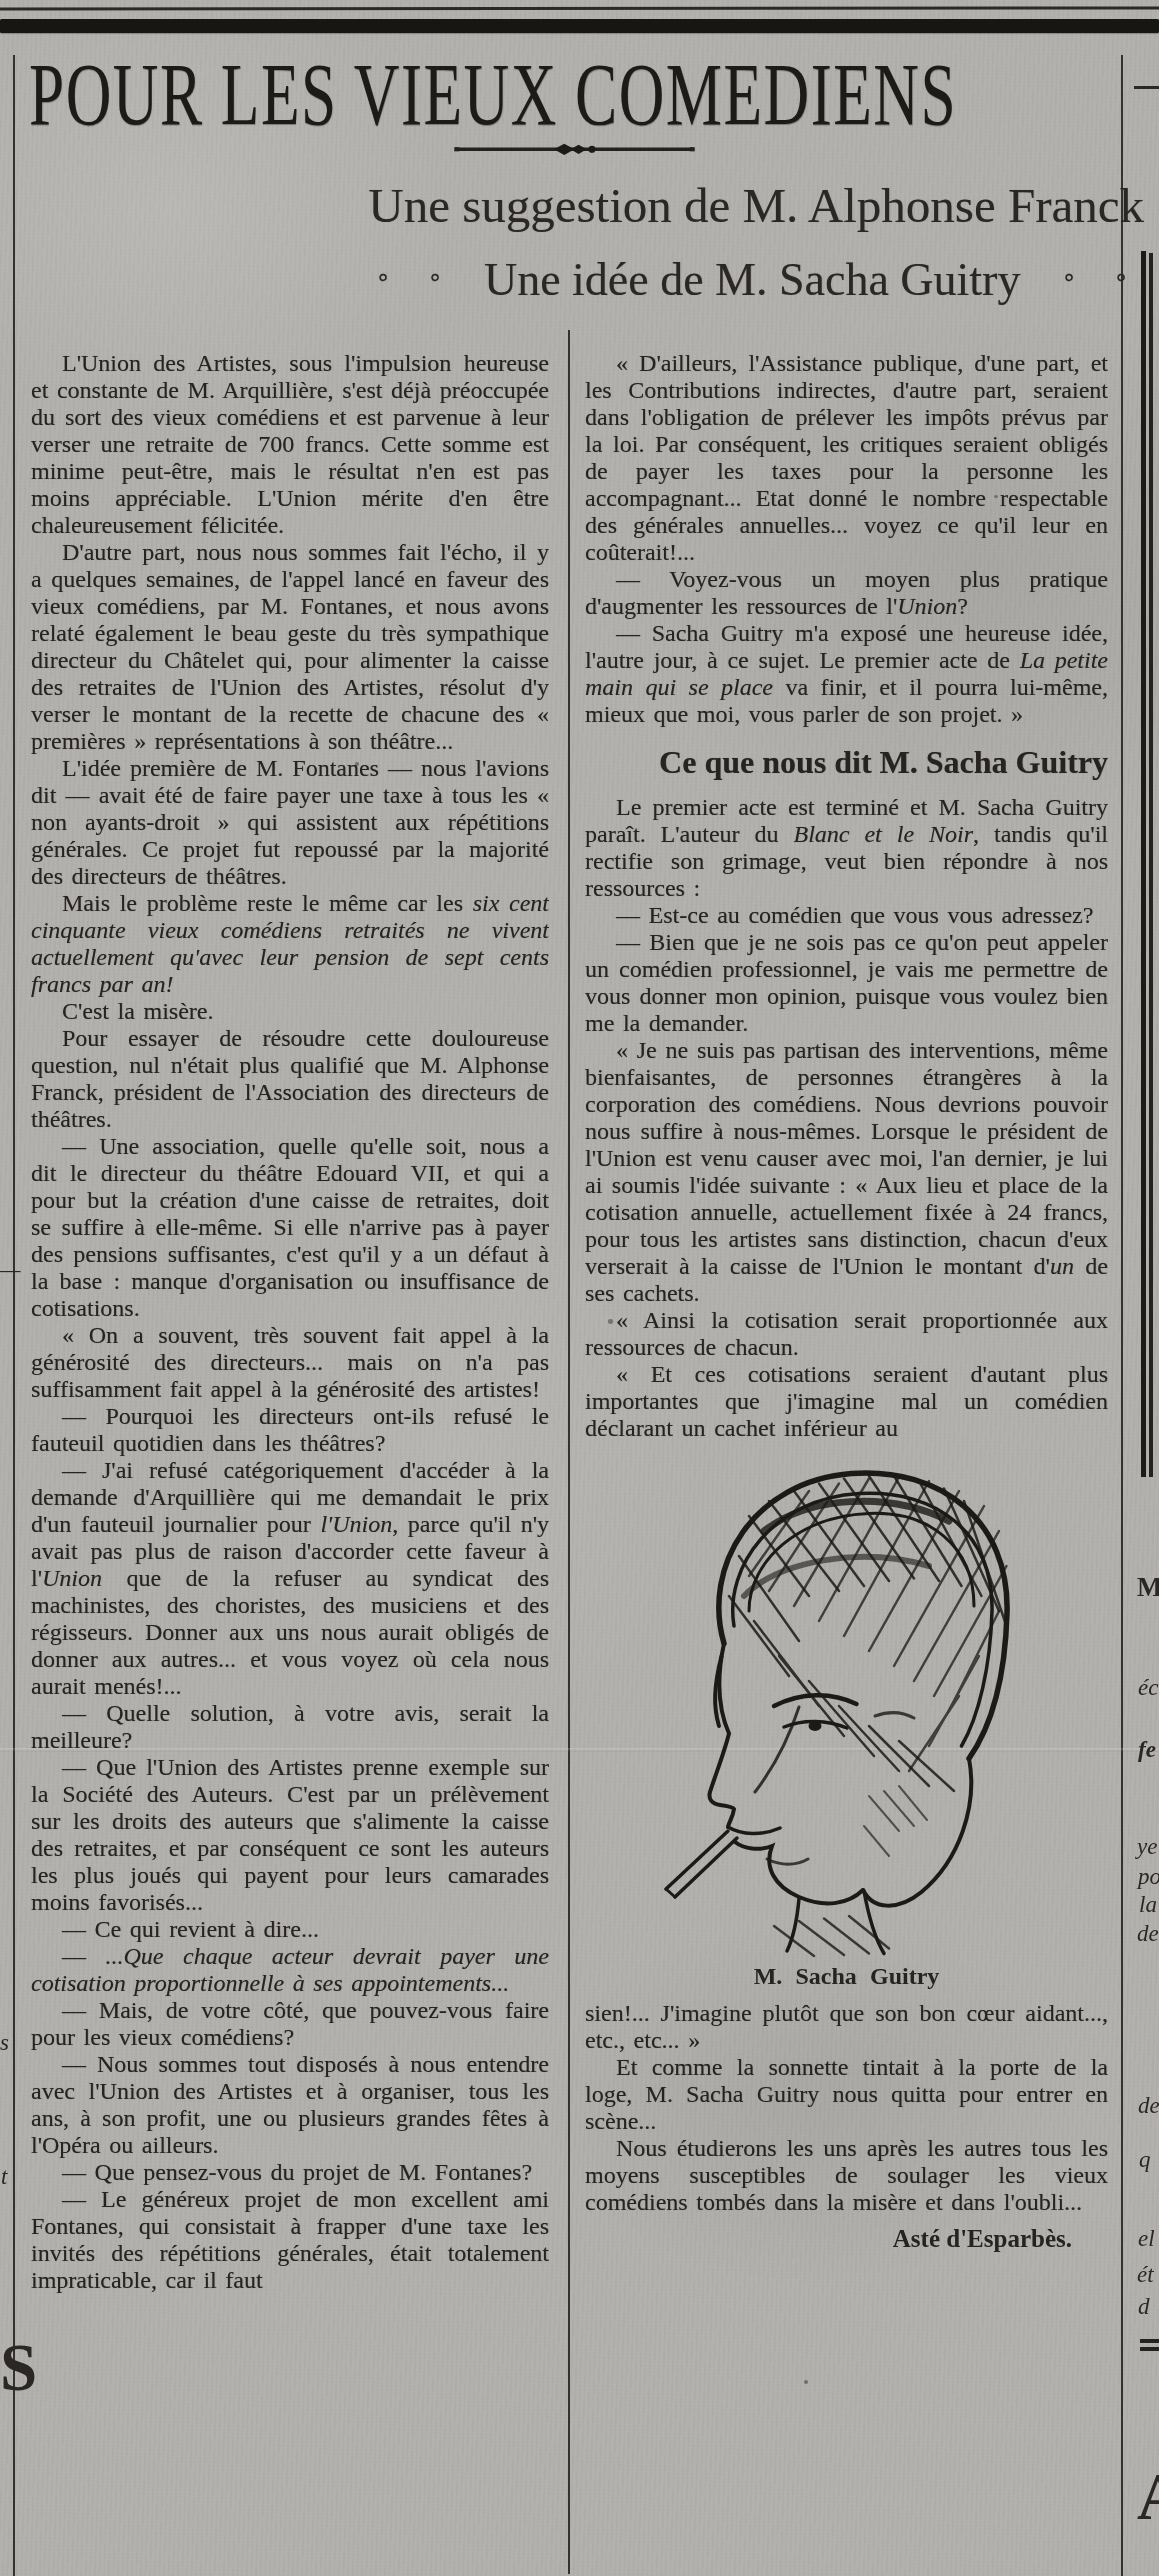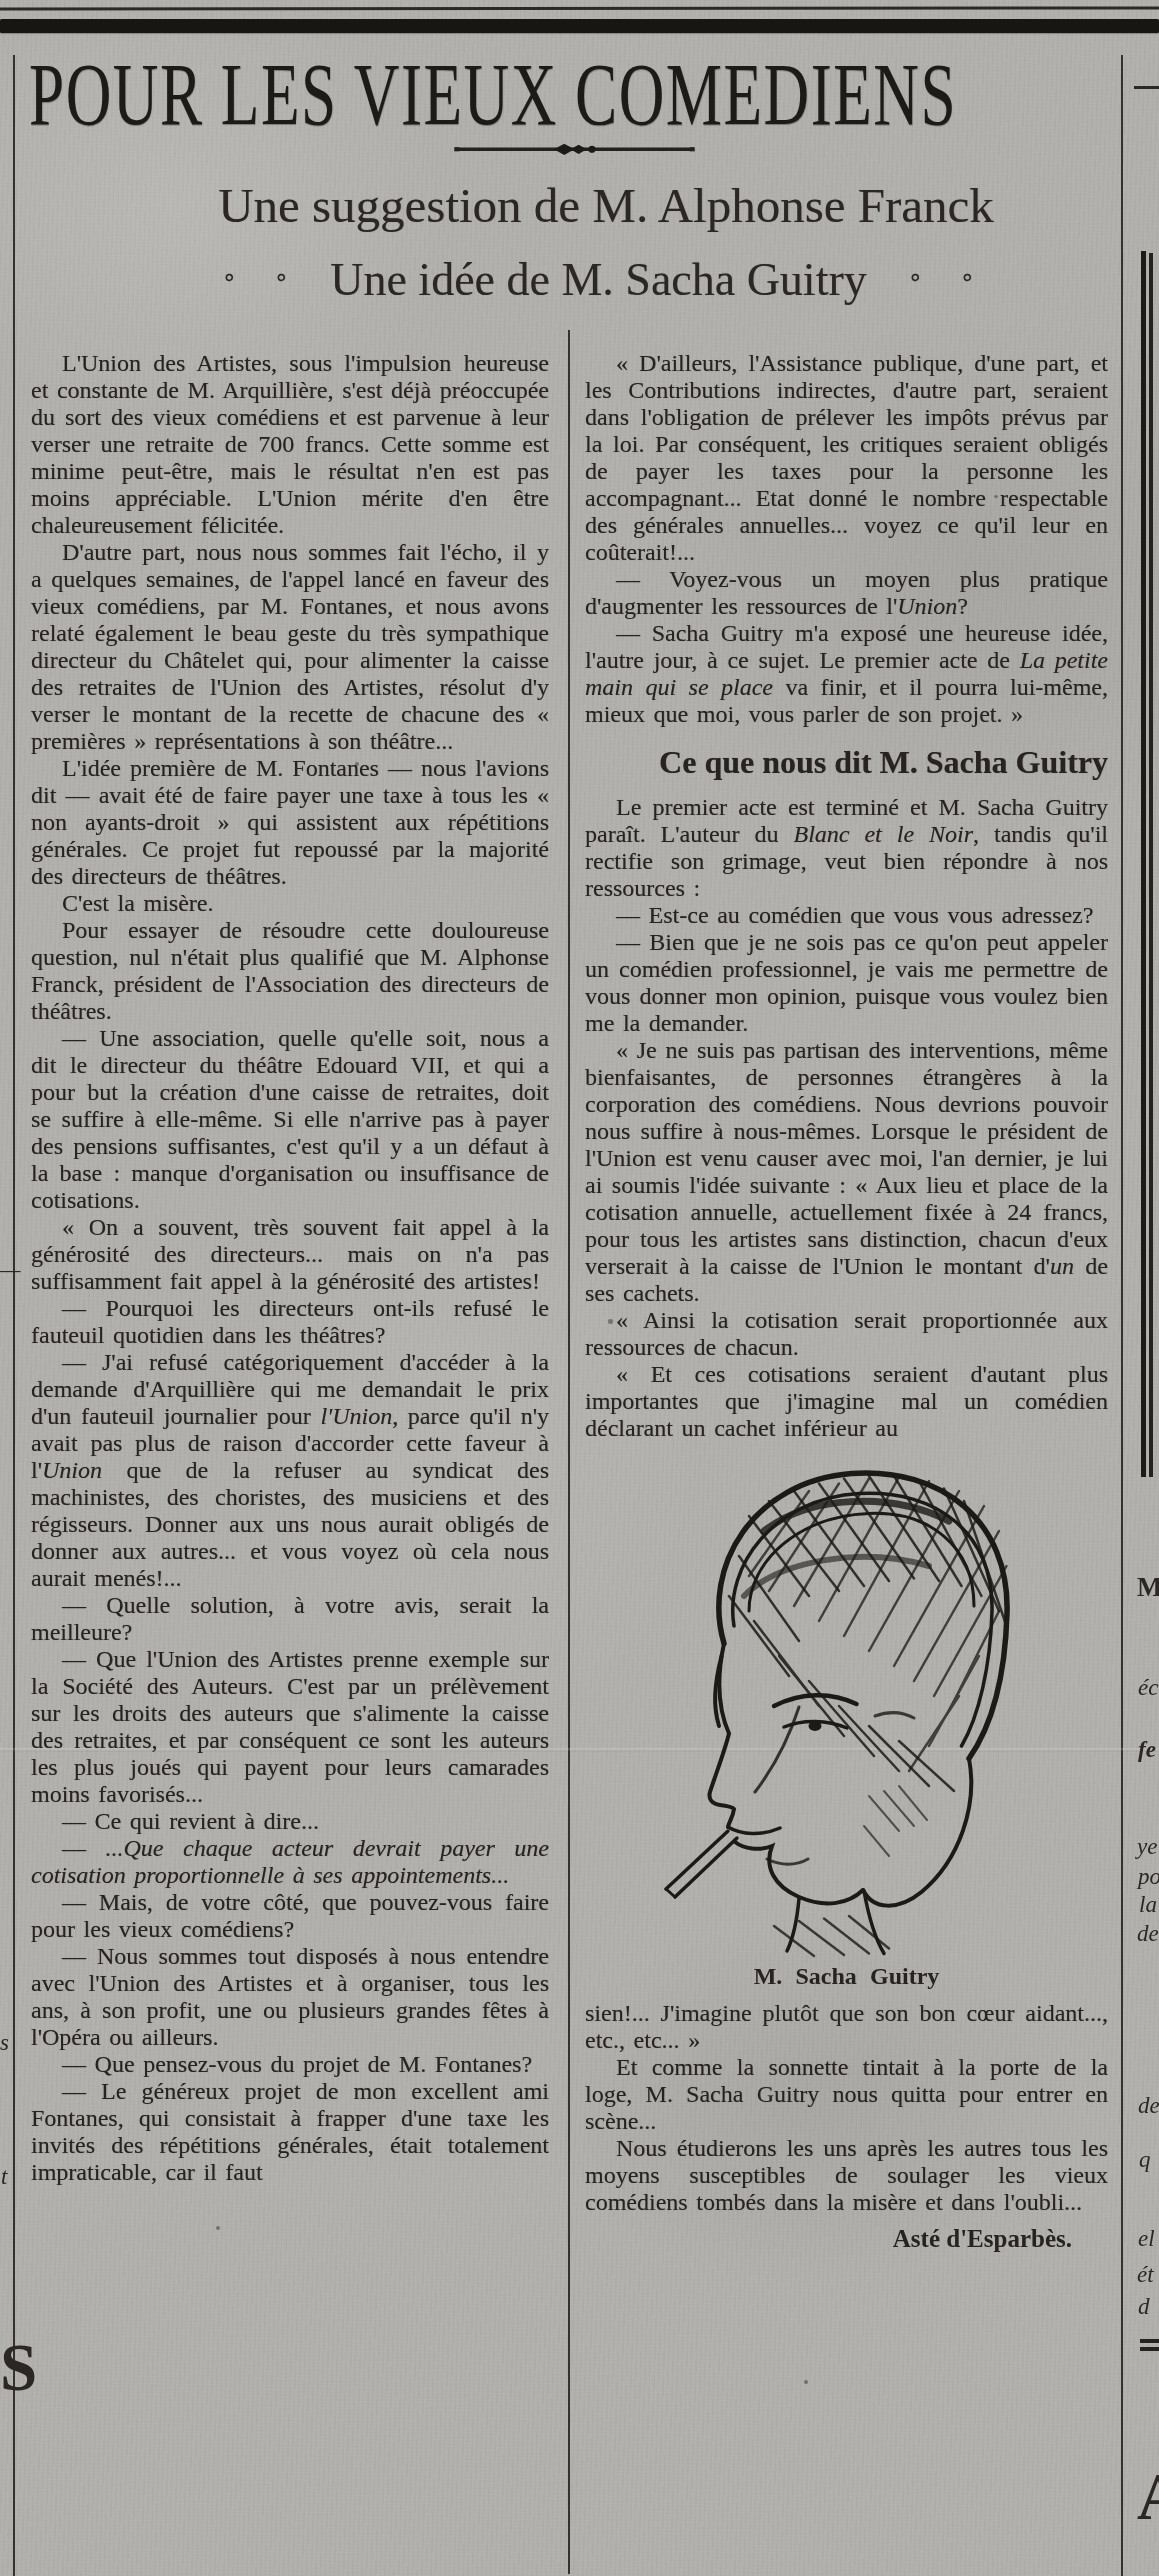--- a/index.html
+++ b/index.html
@@ -29,21 +29,21 @@
   .heavy2{left:1149px;top:253px;width:4.1px;height:1224px;background:#24221e;}
   .dash-tr{left:1134px;top:86px;width:25px;height:3.1px;background:#2b2926;}
   .crease{left:0;top:1748px;width:1159px;height:4.1px;background:linear-gradient(180deg,rgba(255,255,255,.22),rgba(0,0,0,.06));}
   
   .title{
     left:29px;top:50px;font-size:89px;line-height:1;color:#1d1b18;
     white-space:nowrap;letter-spacing:2.1px;transform:scaleX(.71);transform-origin:left top;
     text-shadow:0.5px 0.5px 1px rgba(25,22,18,.35);
   }
   .divider{left:453px;top:139px;width:243px;height:18.5px;}
-  .sub{left:52px;width:1108px;text-align:center;color:#2a2724;text-shadow:0.3px 0.3px 0.8px rgba(25,22,18,.3);}
+  .sub{left:36px;width:1108px;text-align:right;color:#2a2724;text-shadow:0.3px 0.3px 0.8px rgba(25,22,18,.3);}
   .sub1{top:179px;font-size:49px;line-height:1.1;}
   .sub2{top:255px;font-size:46px;line-height:1.1;}
   .orn{font-size:24px;letter-spacing:15.5px;vertical-align:10.3px;color:#2a2724;}
   .orn.l{margin-right:26px;} .orn.r{margin-left:41px;}
   
   .cols{left:31px;top:350px;width:1077px;height:2241px;display:flex;overflow:hidden;}
   .col{overflow:hidden;}
   .col-left{width:518px;margin-right:36px;height:2241px;}
   .col-right{width:523px;height:2241px;}
   .par{
@@ -99,20 +99,21 @@
   <div class="abs sub sub1">Une suggestion de M. Alphonse Franck</div>
   <div class="abs sub sub2">
     <span class="orn l">∘ ∘</span><span>Une idée de M. Sacha Guitry</span><span class="orn r">∘ ∘</span>
   </div>
 
   <div class="abs cols">
     <div class="col col-left">
         <p class="par"><span>L'Union des Artistes, sous l'impulsion heureuse et constante de M. Arquillière, s'est déjà préoccupée du sort des vieux comédiens et est parvenue à leur verser une retraite de 700 francs. Cette somme est minime peut-être, mais le résultat n'en est pas moins appréciable. L'Union mérite d'en être chaleureusement félicitée.</span></p>
         <p class="par"><span>D'autre part, nous nous sommes fait l'écho, il y a quelques semaines, de l'appel lancé en faveur des vieux comédiens, par M. Fontanes, et nous avons relaté également le beau geste du très sympathique directeur du Châtelet qui, pour alimenter la caisse des retraites de l'Union des Artistes, résolut d'y verser le montant de la recette de chacune des « premières » représentations à son théâtre...</span></p>
         <p class="par"><span>L'idée première de M. Fontanes — nous l'avions dit — avait été de faire payer une taxe à tous les « non ayants-droit » qui assistent aux répétitions générales. Ce projet fut repoussé par la majorité des directeurs de théâtres.</span></p>
+        <p class="par"><span>Mais le problème reste le même car les </span><span class="it">six cent cinquante vieux comédiens retraités ne vivent actuellement qu'avec leur pension de sept cents francs par an!</span></p>
         <p class="par"><span>C'est la misère.</span></p>
         <p class="par"><span>Pour essayer de résoudre cette douloureuse question, nul n'était plus qualifié que M. Alphonse Franck, président de l'Association des directeurs de théâtres.</span></p>
         <p class="par"><span>— Une association, quelle qu'elle soit, nous a dit le directeur du théâtre Edouard VII, et qui a pour but la création d'une caisse de retraites, doit se suffire à elle-même. Si elle n'arrive pas à payer des pensions suffisantes, c'est qu'il y a un défaut à la base : manque d'organisation ou insuffisance de cotisations.</span></p>
         <p class="par"><span>« On a souvent, très souvent fait appel à la générosité des directeurs... mais on n'a pas suffisamment fait appel à la générosité des artistes!</span></p>
         <p class="par"><span>— Pourquoi les directeurs ont-ils refusé le fauteuil quotidien dans les théâtres?</span></p>
         <p class="par"><span>— J'ai refusé catégoriquement d'accéder à la demande d'Arquillière qui me demandait le prix d'un fauteuil journalier pour </span><span class="it">l'Union</span><span>, parce qu'il n'y avait pas plus de raison d'accorder cette faveur à l'</span><span class="it">Union</span><span> que de la refuser au syndicat des machinistes, des choristes, des musiciens et des régisseurs. Donner aux uns nous aurait obligés de donner aux autres... et vous voyez où cela nous aurait menés!...</span></p>
         <p class="par"><span>— Quelle solution, à votre avis, serait la meilleure?</span></p>
         <p class="par"><span>— Que l'Union des Artistes prenne exemple sur la Société des Auteurs. C'est par un prélèvement sur les droits des auteurs que s'alimente la caisse des retraites, et par conséquent ce sont les auteurs les plus joués qui payent pour leurs camarades moins favorisés...</span></p>
         <p class="par"><span>— Ce qui revient à dire...</span></p>
         <p class="par"><span>— </span><span class="it">...Que chaque acteur devrait payer une cotisation proportionnelle à ses appointements...</span></p>

